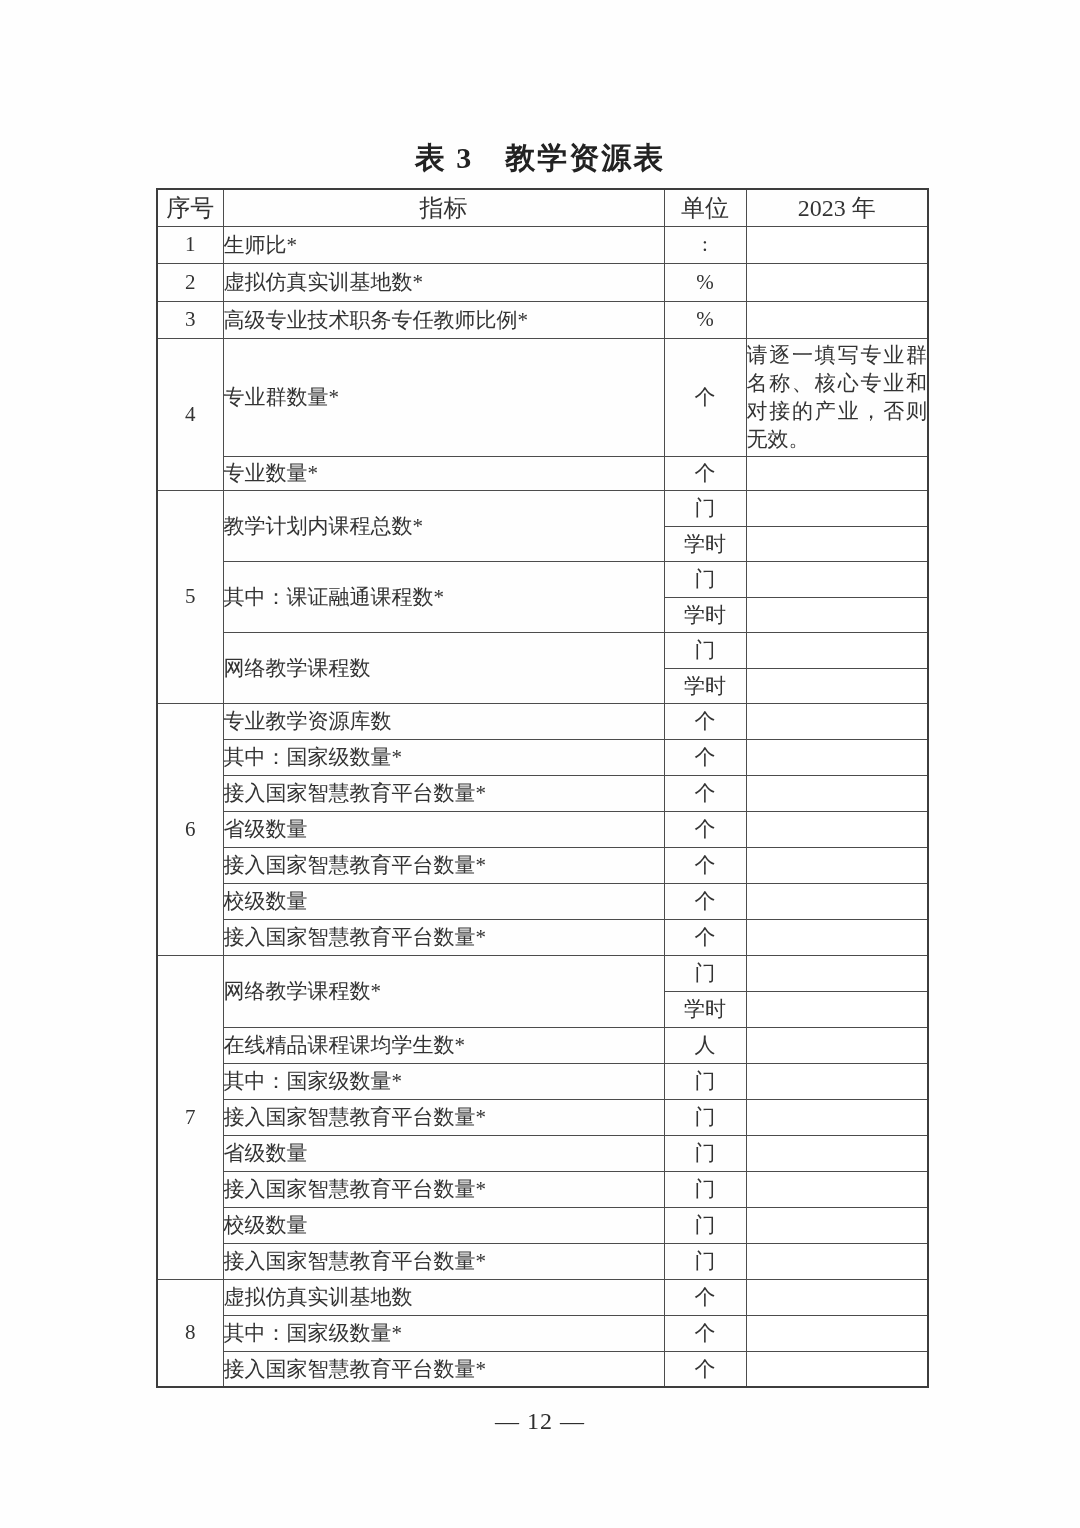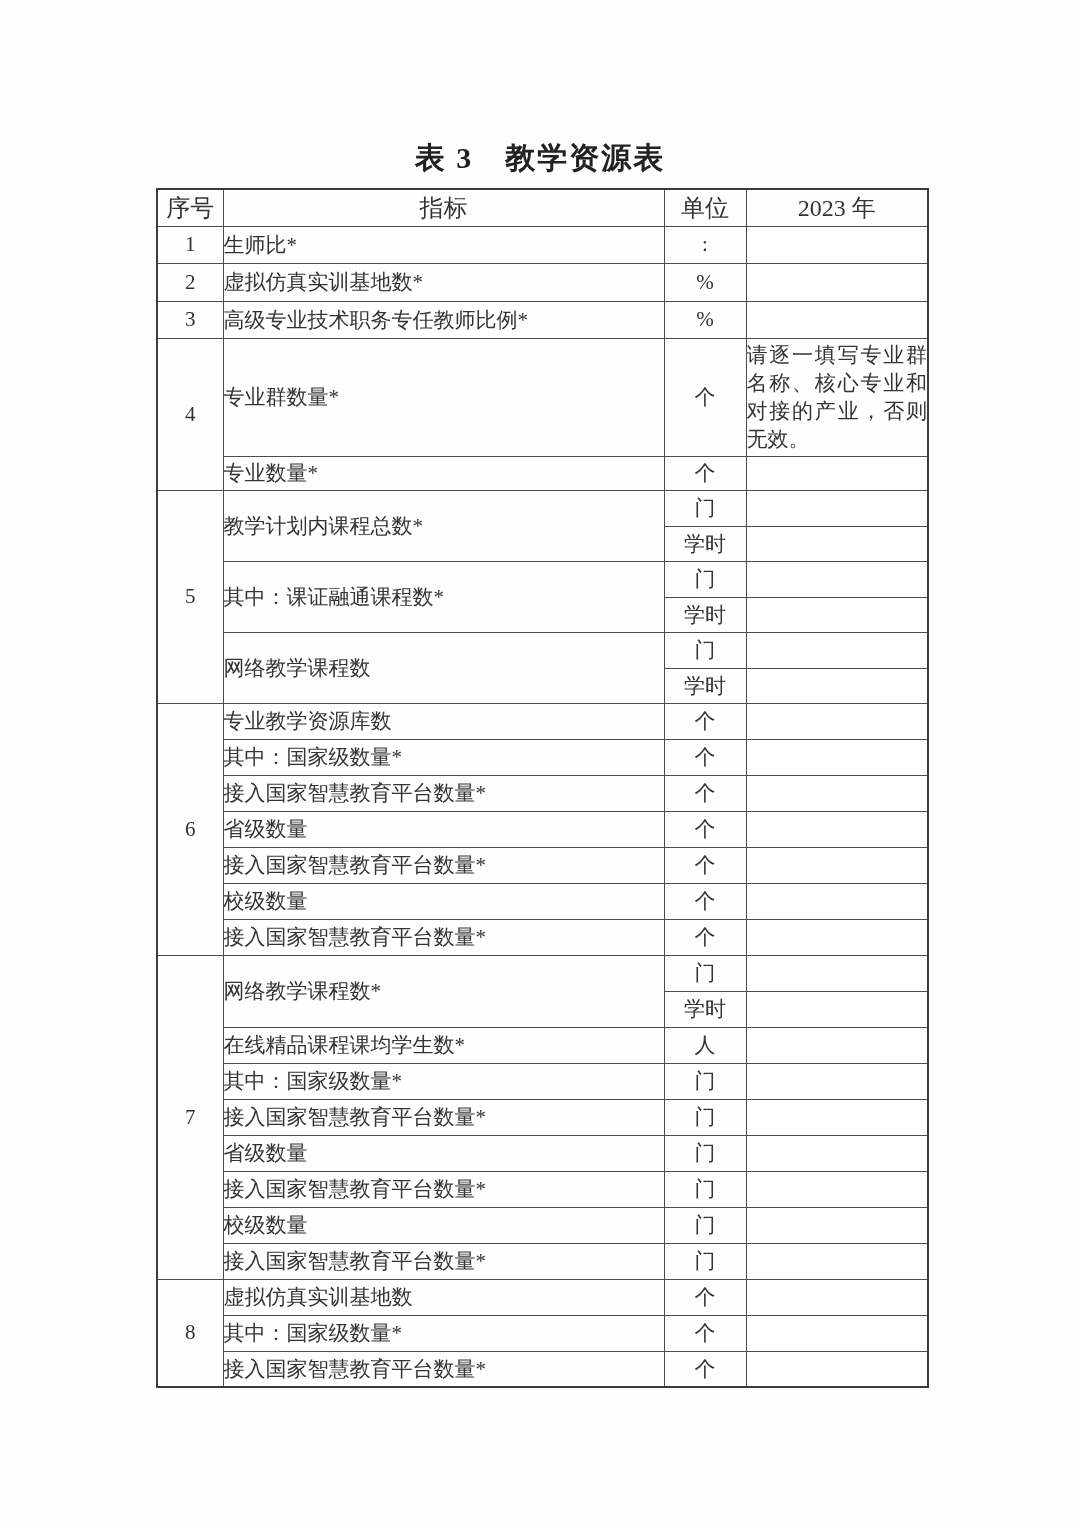--- a/index.html
+++ b/index.html
@@ -259,14 +259,15 @@
       <td class="value-cell"></td>
     </tr>
     <tr class="h36">
       <td class="ind-cell ind-c">接入国家智慧教育平台数量*</td>
       <td class="unit-cell">个</td>
       <td class="value-cell"></td>
     </tr>
   </tbody>
     </table>
 
+  <div class="page-number">— 12 —</div>
 
 </div>
 
 </body></html>

